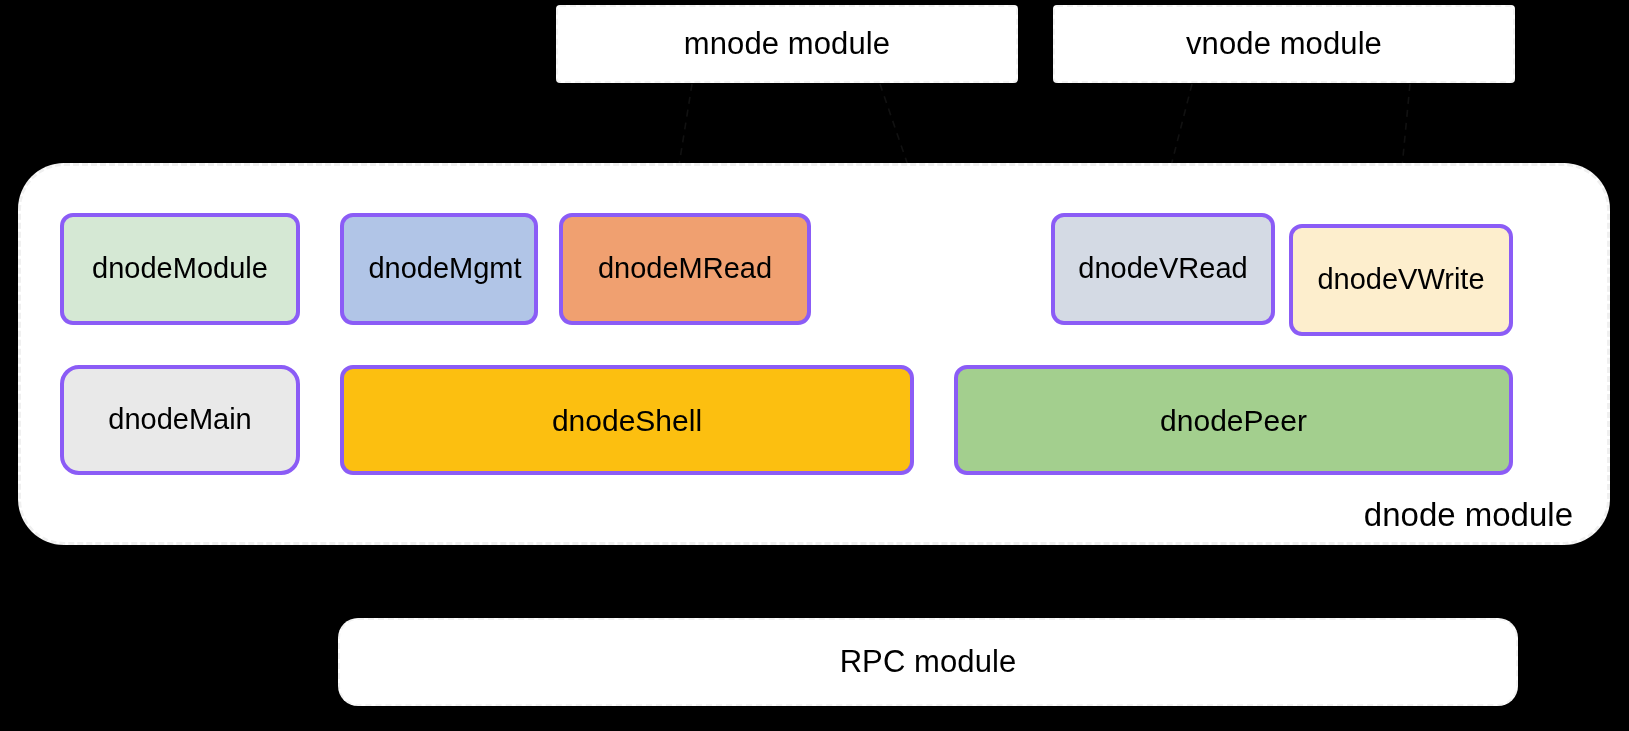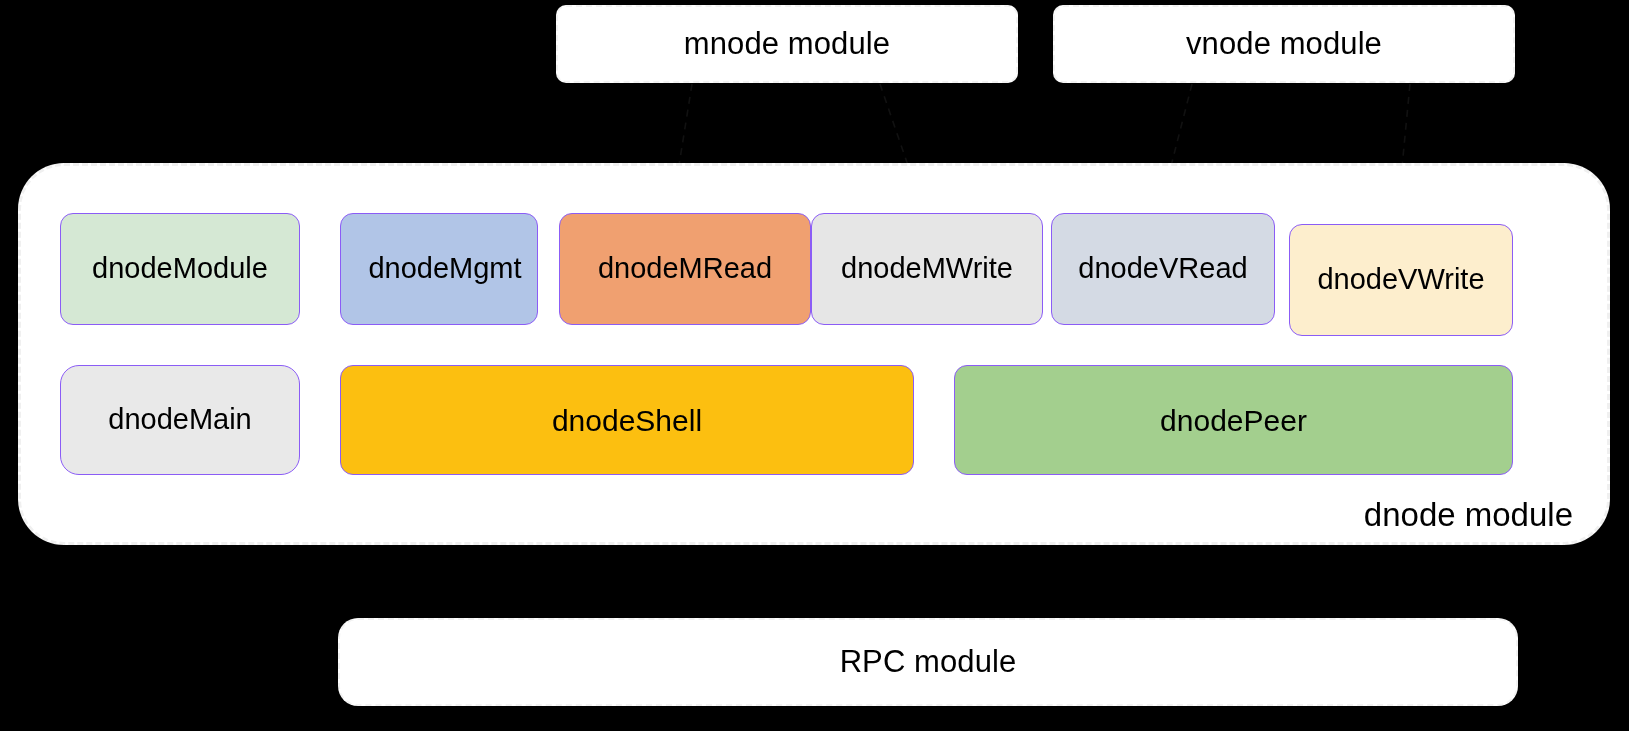--- a/index.html
+++ b/index.html
@@ -33,21 +33,21 @@
     position: absolute;
     background: #ffffff;
     border: 2px dashed #f2f2f2;
     box-sizing: border-box;
     display: flex;
     align-items: center;
     justify-content: center;
     z-index: 2;
   }
   .module-env.top {
-    border-radius: 10px;
+    border-radius: 4px;
   }
   .module-env .env-label {
     font-size: 31px;
     color: #000000;
     letter-spacing: 0.1px;
     white-space: nowrap;
   }
 
   
   #dnode-container {
@@ -69,21 +69,21 @@
     font-size: 33px;
     color: #000000;
     white-space: nowrap;
     z-index: 4;
   }
 
   
   .comp {
     position: absolute;
     box-sizing: border-box;
-    border: 1px solid #8b5cf6;
+    border: 4px solid #8b5cf6;
     border-radius: 13px;
     display: flex;
     align-items: center;
     justify-content: center;
     z-index: 3;
   }
   .comp .comp-label {
     font-size: 29px;
     color: #000000;
     line-height: 1.1;
@@ -134,23 +134,20 @@
     </div>
 
     <div class="comp" style="left:319px; top:47px; width:198px; height:112px; background:#b1c5e7;padding-left:12px;">
       <span class="comp-label">dnodeMgmt</span>
     </div>
 
     <div class="comp" style="left:538px; top:47px; width:252px; height:112px; background:#f0a070;">
       <span class="comp-label">dnodeMRead</span>
     </div>
 
-    <div class="comp" style="left:790px; top:47px; width:232px; height:112px; background:#e6e6e6;">
-      <span class="comp-label">dnodeMWrite</span>
-    </div>
 
     <div class="comp" style="left:1030px; top:47px; width:224px; height:112px; background:#d4dae4;">
       <span class="comp-label">dnodeVRead</span>
     </div>
 
     <div class="comp" style="left:1268px; top:58px; width:224px; height:112px; background:#fdeecd;">
       <span class="comp-label">dnodeVWrite</span>
     </div>
 
     <div class="comp" style="left:39px; top:199px; width:240px; height:110px; background:#e9e9e9;border-radius:19px;">

